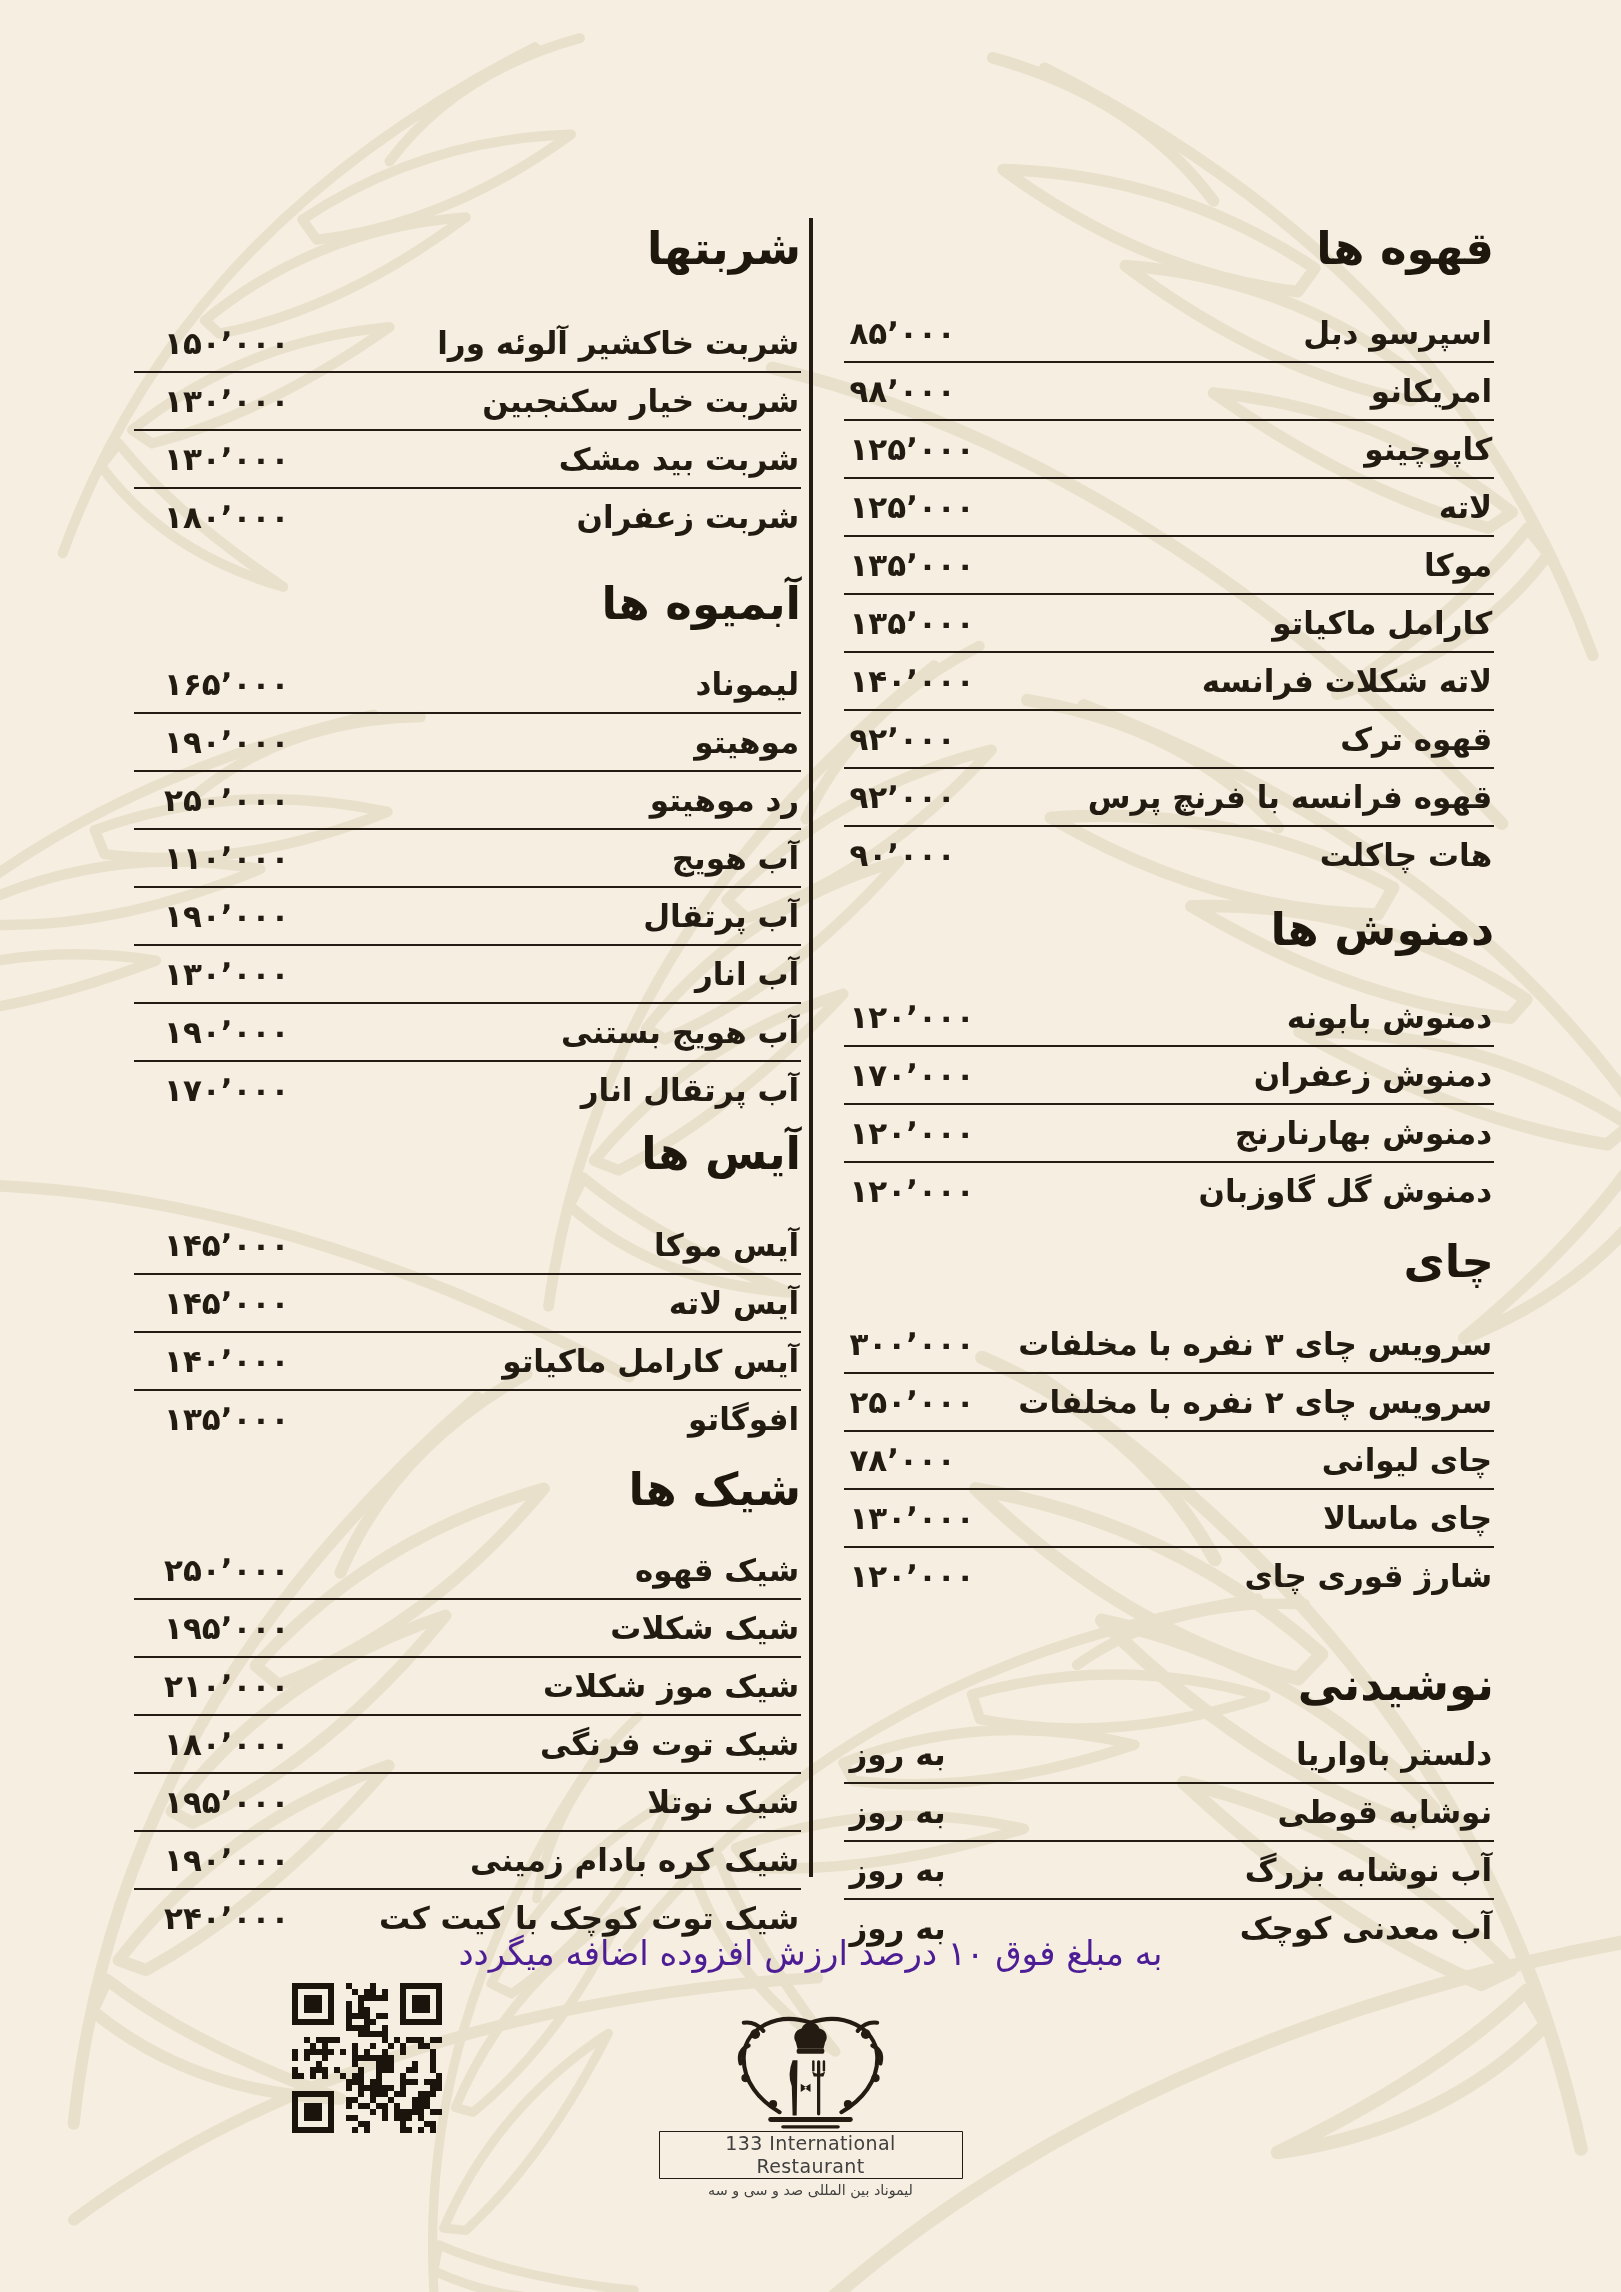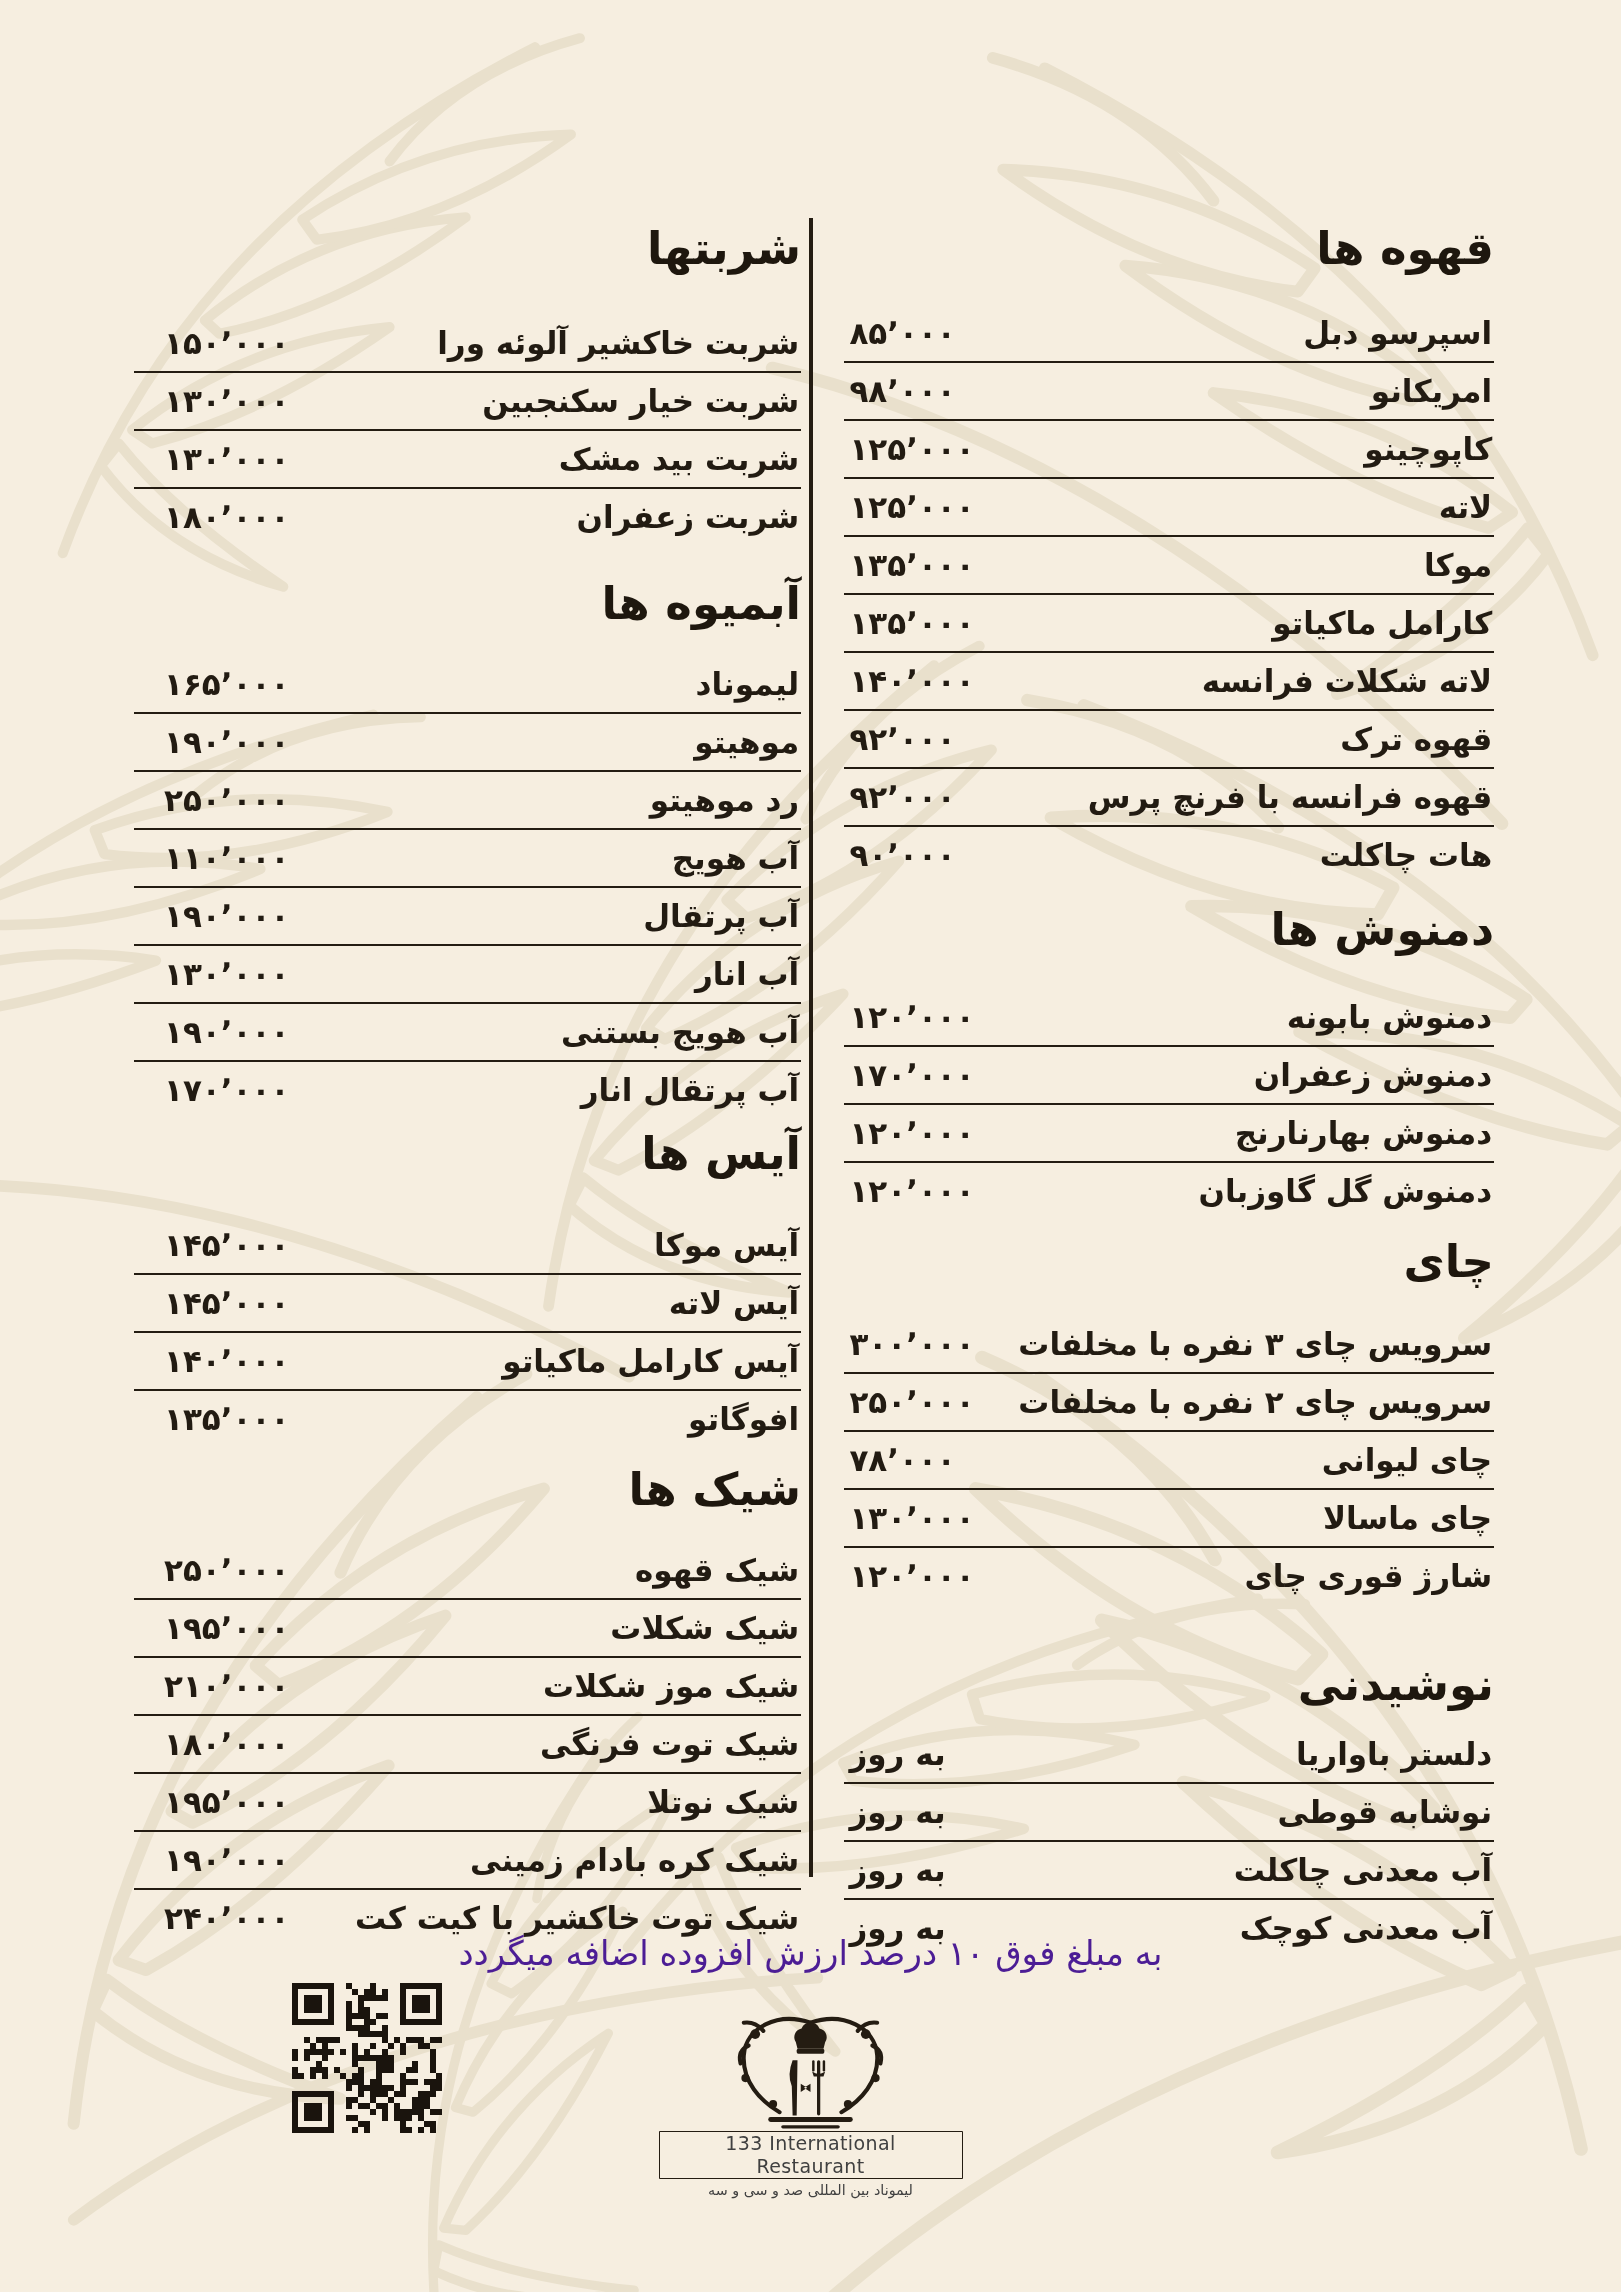--- a/index.html
+++ b/index.html
@@ -189,21 +189,21 @@
         <div class="section-title">نوشیدنی</div>
         <div class="row">
           <span class="item-name">دلستر باواریا</span>
           <span class="item-price">به روز</span>
         </div>
         <div class="row">
           <span class="item-name">نوشابه قوطی</span>
           <span class="item-price">به روز</span>
         </div>
         <div class="row">
-          <span class="item-name">آب معدنی چاکلت</span>
+          <span class="item-name">آب نوشابه بزرگ</span>
           <span class="item-price">به روز</span>
         </div>
         <div class="row last">
           <span class="item-name">آب معدنی کوچک</span>
           <span class="item-price">به روز</span>
         </div>
       </div>
     </div>
 
   <div class="column col-left">
@@ -300,21 +300,21 @@
         </div>
         <div class="row">
           <span class="item-name">شیک نوتلا</span>
           <span class="item-price">۱۹۵٬۰۰۰</span>
         </div>
         <div class="row">
           <span class="item-name">شیک کره بادام زمینی</span>
           <span class="item-price">۱۹۰٬۰۰۰</span>
         </div>
         <div class="row last">
-          <span class="item-name">شیک توت خاکشیر با کیت کت</span>
+          <span class="item-name">شیک توت کوچک با کیت کت</span>
           <span class="item-price">۲۴۰٬۰۰۰</span>
         </div>
       </div>
     </div>
 
   <div class="vat-note">به مبلغ فوق ۱۰ درصد ارزش افزوده اضافه میگردد</div>
 
   <div class="qr">
     <svg id="qr-svg" viewBox="0 0 25 25" fill="#1a140d" aria-hidden="true">
         <rect x="0" y="0" width="1" height="1"></rect>

